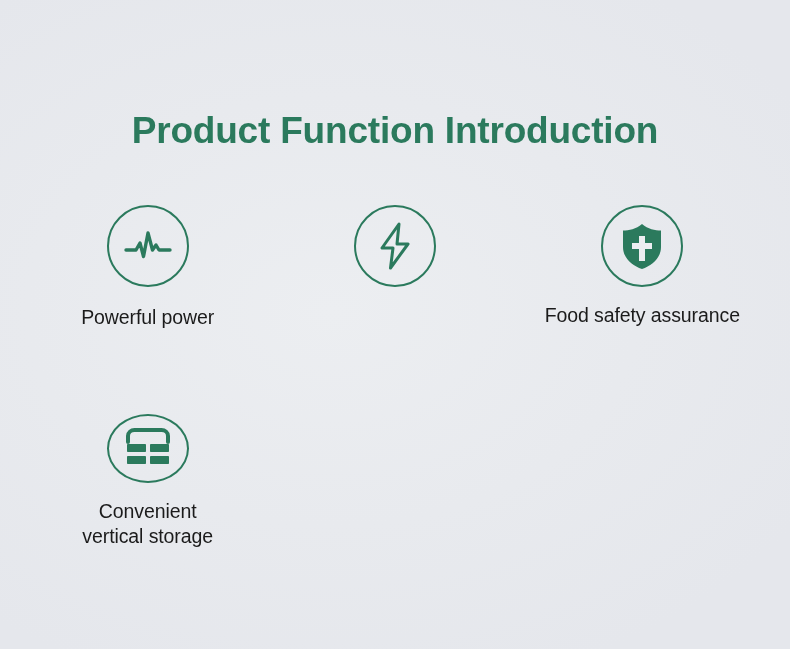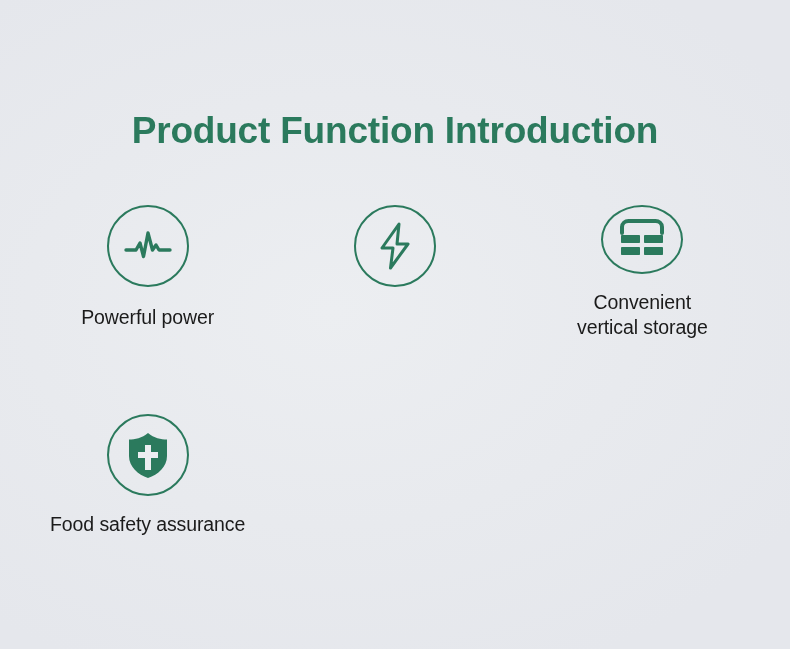--- a/index.html
+++ b/index.html
@@ -109,39 +109,39 @@
     <div class="cell r2">
       <div class="icon-circle">
         <svg width="40" height="50" viewBox="0 0 40 50" fill="none" stroke="#2b7a5d" stroke-width="3" stroke-linejoin="round" stroke-linecap="round">
           <path d="M24 3 L7 27 L18 27 L15.5 47 L33 23 L22 23 Z"></path>
         </svg>
       </div>
     </div>
 
     <div class="cell r2">
       <div class="icon-circle">
+        <svg width="46" height="50" viewBox="0 0 46 50" fill="none">
+          <path d="M23 3 C17 8 10 9.5 4 9.5 L4 26 C4 37 13 44.5 23 48 C33 44.5 42 37 42 26 L42 9.5 C36 9.5 29 8 23 3 Z" fill="#2b7a5d"></path>
+          <path d="M20 15 L26 15 L26 22 L33 22 L33 28 L26 28 L26 40 L20 40 L20 28 L13 28 L13 22 L20 22 Z" fill="#eceef1"></path>
+        </svg>
+      </div>
+      <div class="cell-label">Food safety assurance</div>
+    </div>
+
+    <div class="cell r2">
+      <div class="icon-circle">
         <svg width="50" height="46" viewBox="0 0 50 46" fill="none">
 
           <path d="M5 16 L5 10 C5 6.5 8 4 11.5 4 L38.5 4 C42 4 45 6.5 45 10 L45 16" stroke="#2b7a5d" stroke-width="4" stroke-linecap="round" fill="none"></path>
 
           <rect x="4" y="18" width="19" height="8" rx="0.8" fill="#2b7a5d"></rect>
           <rect x="27" y="18" width="19" height="8" rx="0.8" fill="#2b7a5d"></rect>
 
           <rect x="4" y="30" width="19" height="8" rx="0.8" fill="#2b7a5d"></rect>
           <rect x="27" y="30" width="19" height="8" rx="0.8" fill="#2b7a5d"></rect>
         </svg>
       </div>
       <div class="cell-label">Convenient
 vertical storage</div>
     </div>
 
-    <div class="cell r2">
-      <div class="icon-circle">
-        <svg width="46" height="50" viewBox="0 0 46 50" fill="none">
-          <path d="M23 3 C17 8 10 9.5 4 9.5 L4 26 C4 37 13 44.5 23 48 C33 44.5 42 37 42 26 L42 9.5 C36 9.5 29 8 23 3 Z" fill="#2b7a5d"></path>
-          <path d="M20 15 L26 15 L26 22 L33 22 L33 28 L26 28 L26 40 L20 40 L20 28 L13 28 L13 22 L20 22 Z" fill="#eceef1"></path>
-        </svg>
-      </div>
-      <div class="cell-label">Food safety assurance</div>
-    </div>
-
   </div>
 </div>
 
 </body></html>

